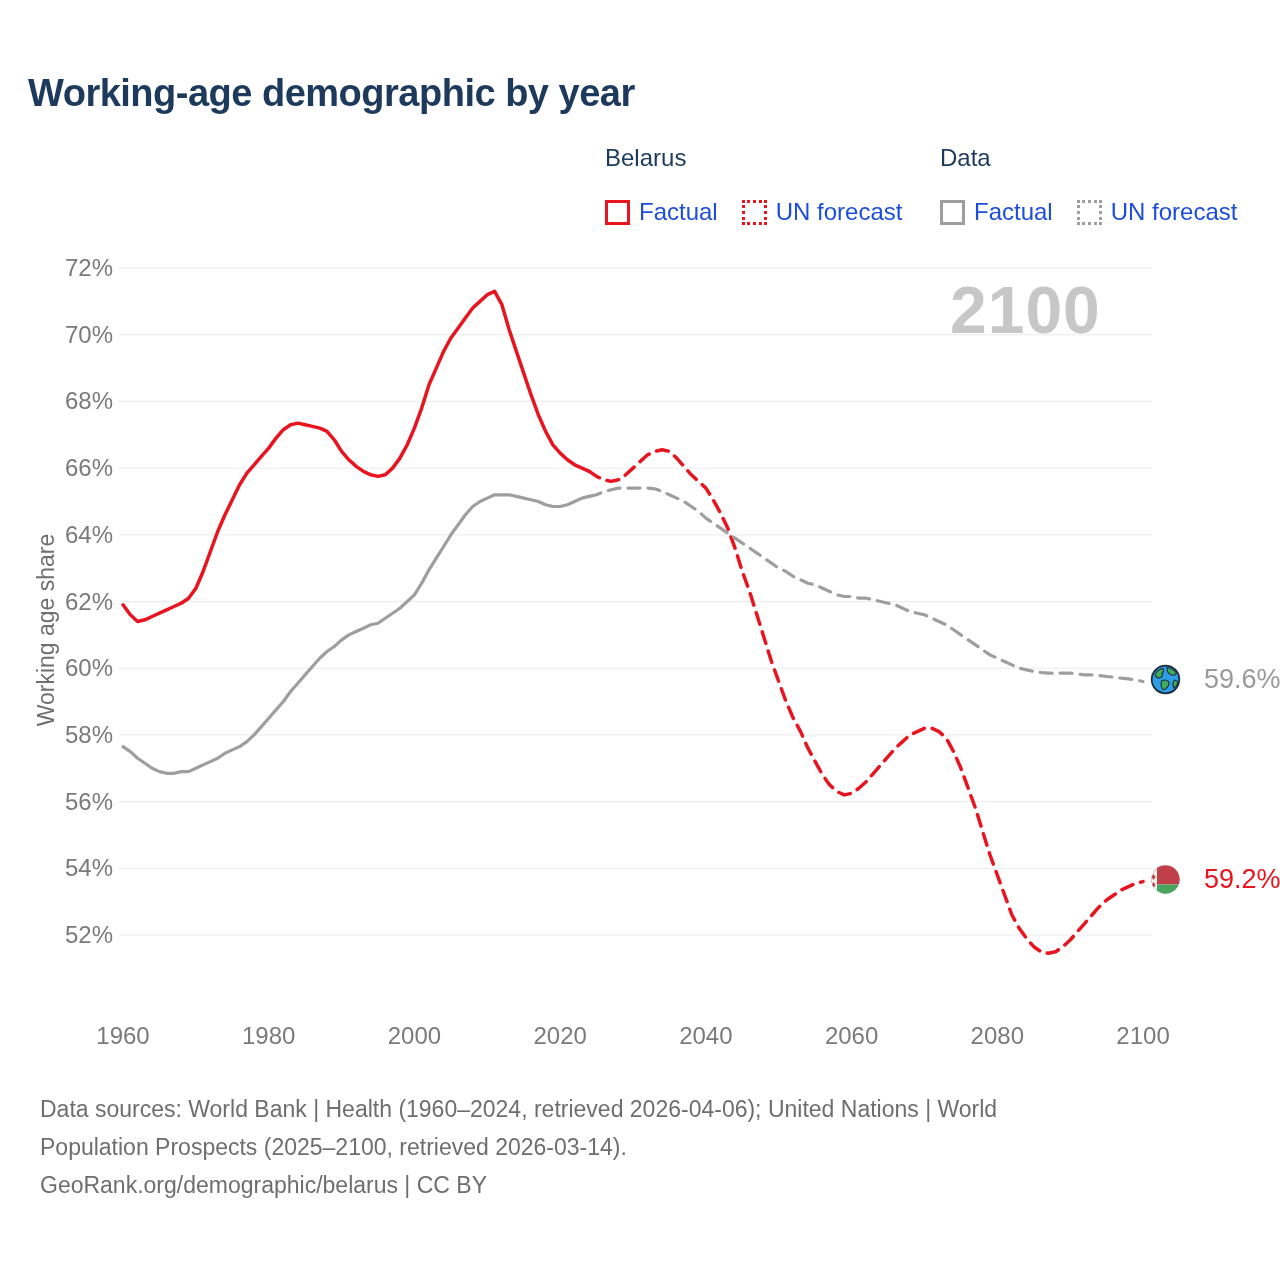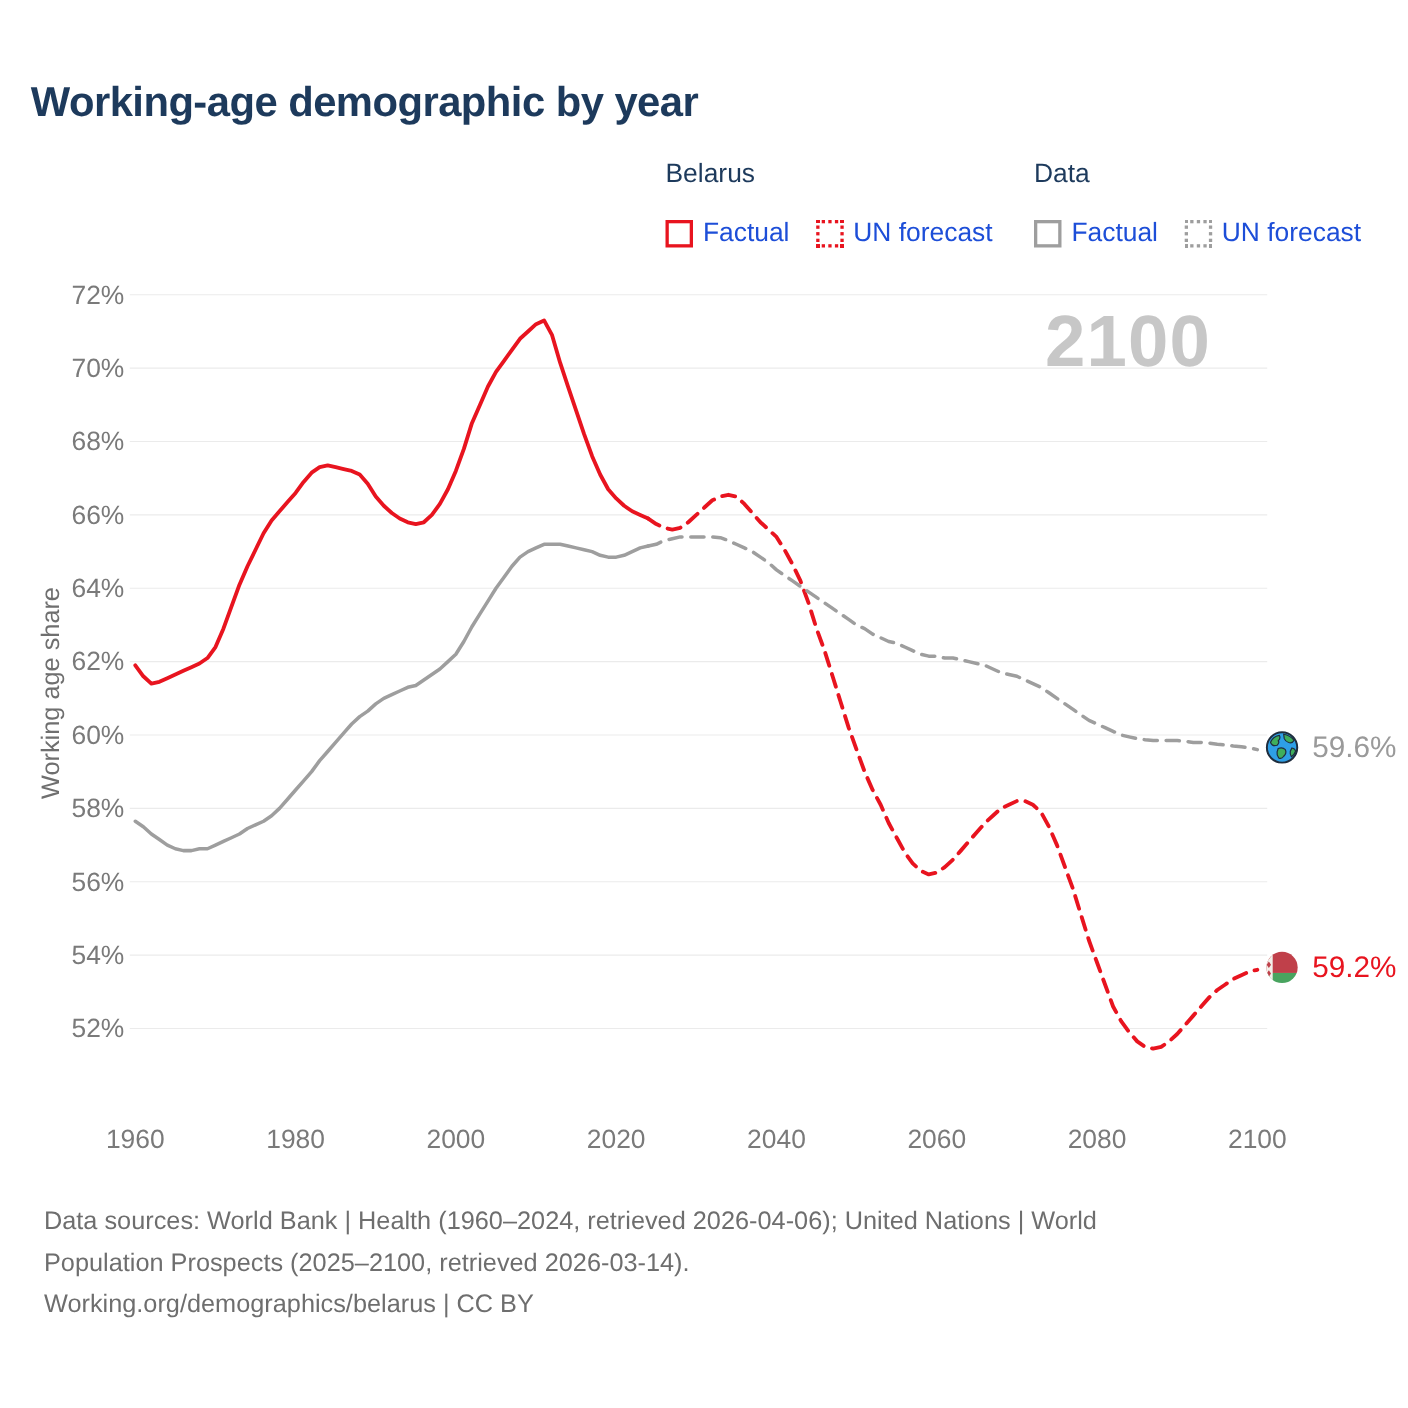--- a/index.html
+++ b/index.html
@@ -21,21 +21,21 @@
   .sw-gray-solid{border:3px solid #9e9e9e;}
   .sw-gray-dot{border:3px dotted #9e9e9e;}
   
   #plot-svg{position:absolute;left:0;top:0;z-index:1;}
   .tick{font-family:"Liberation Sans",sans-serif;font-size:24px;fill:#7a7a7a;}
   .watermark{position:absolute;left:950px;top:272px;z-index:2;font-size:66px;
              font-weight:700;color:#c7c7c7;letter-spacing:1px;}
   .ylabel{position:absolute;left:46px;top:630px;z-index:2;font-size:23px;color:#6f6f6f;
           white-space:nowrap;transform:translate(-50%,-50%) rotate(-90deg);}
   
-  .end-label{position:absolute;z-index:3;display:flex;align-items:center;gap:12px;}
+  .end-label{position:absolute;z-index:3;display:flex;align-items:center;gap:23px;}
   .end-label .pct{font-size:27px;}
   .end-label.world{left:1150px;top:664px;}
   .end-label.world .pct{color:#9a9a9a;}
   .end-label.belarus{left:1150px;top:864px;}
   .end-label.belarus .pct{color:#e8141f;}
   
   .footer{position:absolute;left:40px;top:1090px;z-index:2;font-size:23px;
           color:#6e6e6e;line-height:38px;}
 </style>
 </head>
@@ -141,16 +141,16 @@
         <path d="M3.5,18 L5.5,21 L3.5,24 L1.5,21 Z" fill="#c0404a"></path>
         <path d="M3.5,26 L5.5,29 L3.5,31 L1.5,29 Z" fill="#c0404a"></path>
       </g>
     </svg>
     <span class="pct">59.2%</span>
   </div>
 
   <div class="footer">
     <div>Data sources: World Bank | Health (1960–2024, retrieved 2026-04-06); United Nations | World</div>
     <div>Population Prospects (2025–2100, retrieved 2026-03-14).</div>
-    <div>Working.org/demographics/belarus | CC BY</div>
+    <div>GeoRank.org/demographic/belarus | CC BY</div>
   </div>
 
 </div>
 
 </body></html>

